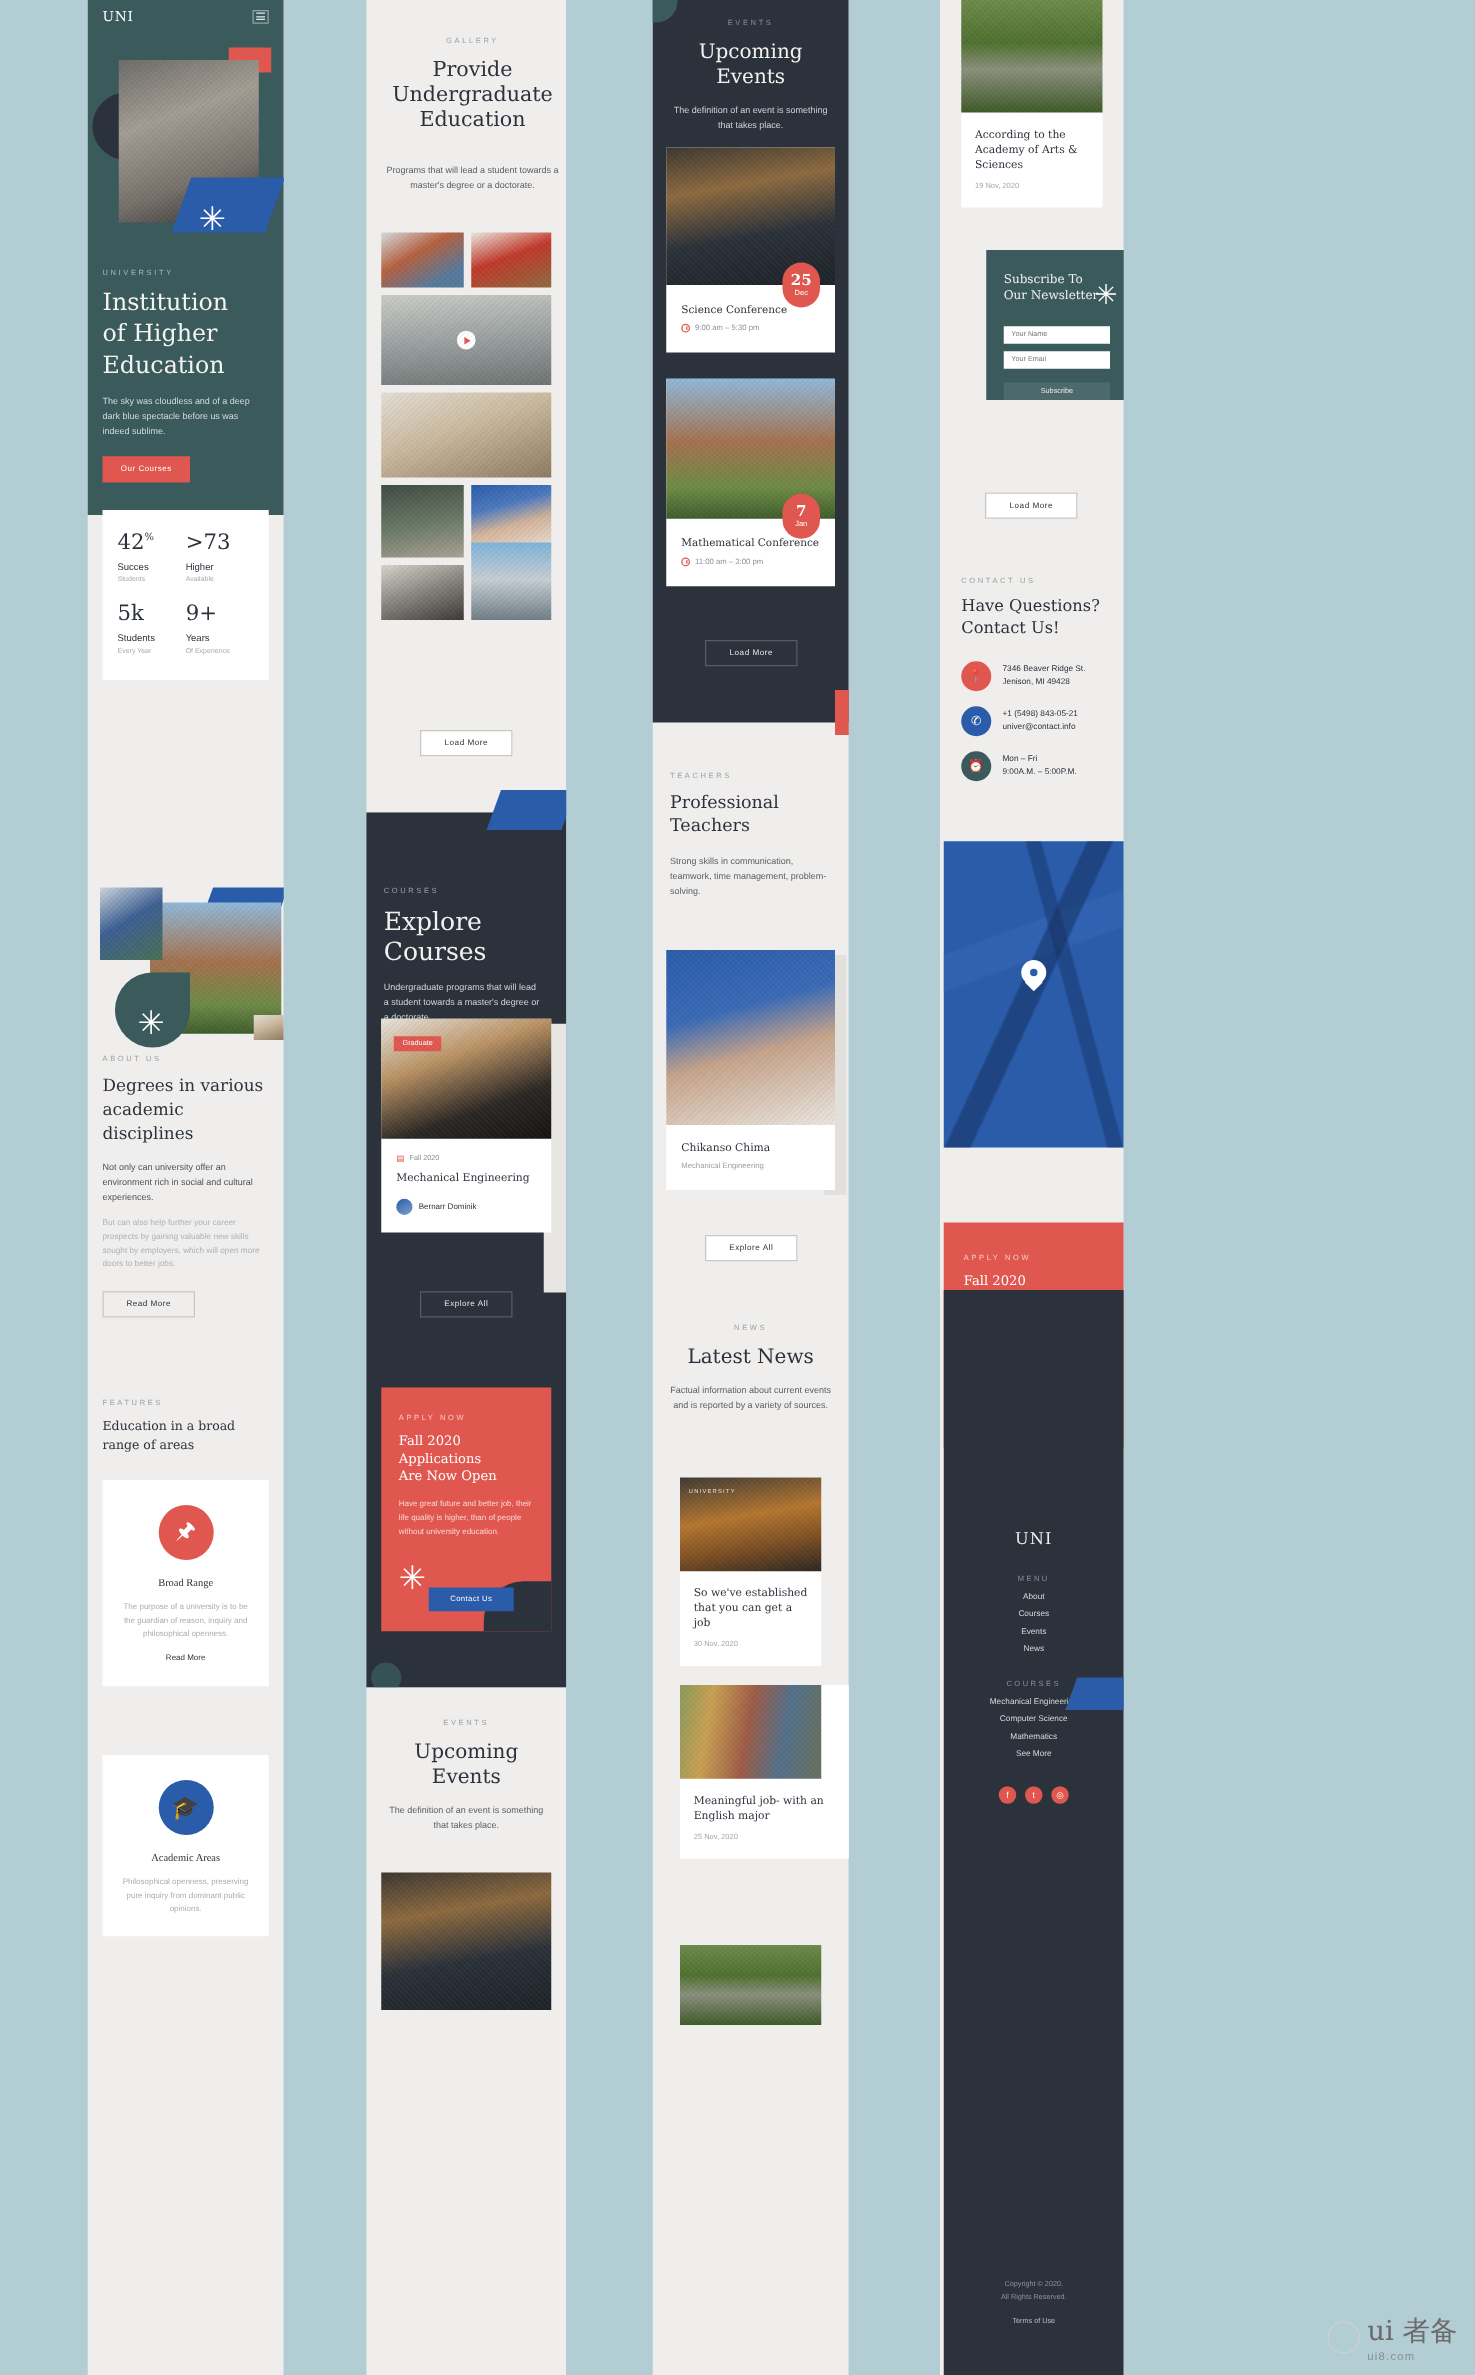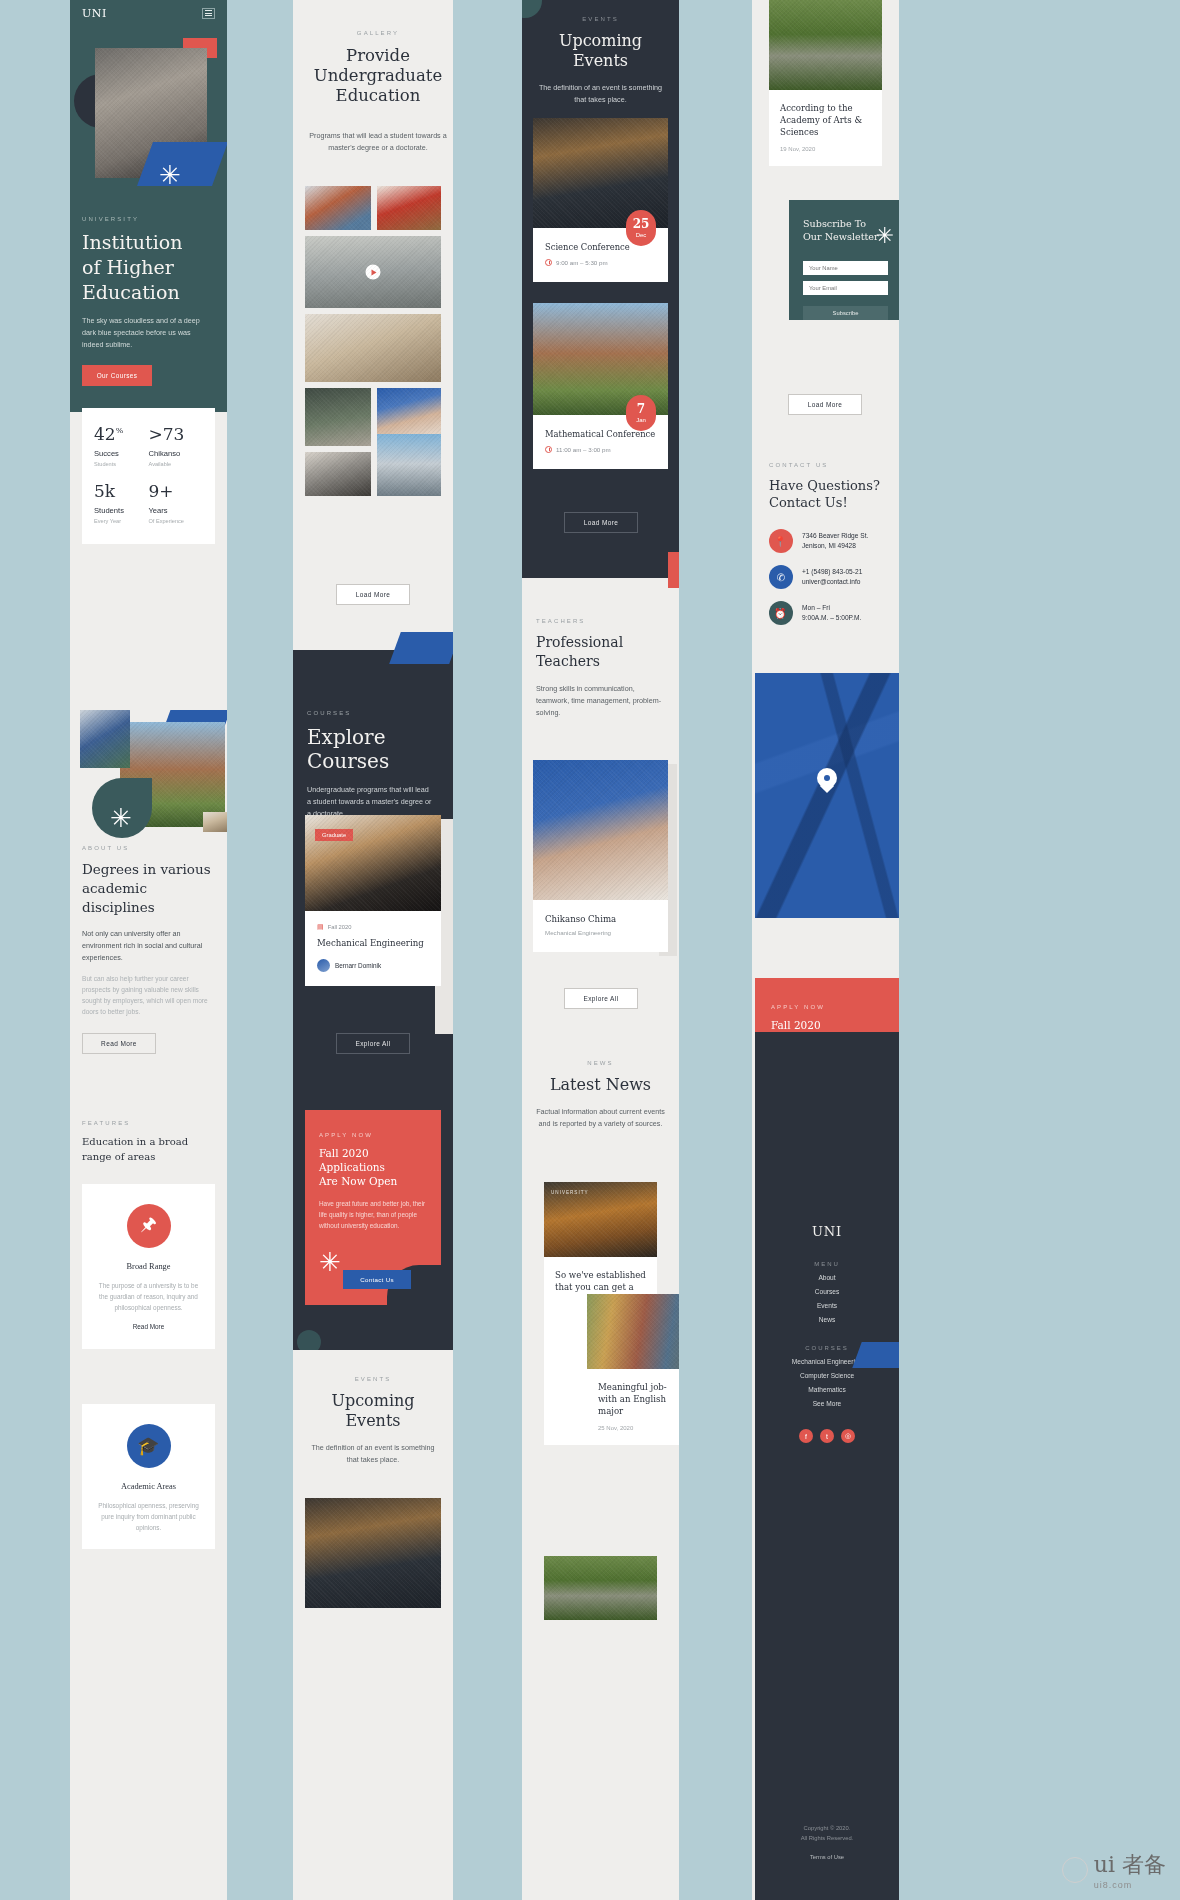--- a/index.html
+++ b/index.html
@@ -232,21 +232,21 @@
 
   <div class="stat-card" style="position:absolute;top:408px;left:0;right:0;width:133px;margin:0 12px;">
     <div class="stat-grid">
       <div>
         <div class="stat-num serif"><span>42</span><sup>%</sup></div>
         <div class="stat-lbl">Succes</div>
         <div class="stat-sub">Students</div>
       </div>
       <div>
         <div class="stat-num serif"><span>&gt;73</span></div>
-        <div class="stat-lbl">Chikanso</div>
+        <div class="stat-lbl">Higher</div>
         <div class="stat-sub">Available</div>
       </div>
       <div>
         <div class="stat-num serif"><span>5k</span></div>
         <div class="stat-lbl">Students</div>
         <div class="stat-sub">Every Year</div>
       </div>
       <div>
         <div class="stat-num serif"><span>9+</span></div>
         <div class="stat-lbl">Years</div>
@@ -458,21 +458,21 @@
   <div class="news-card" style="position:absolute;top:1182px;left:22px;width:113px;">
     <div class="photo ph-autumn grain" style="width:113px;height:75px;position:relative;">
       <div style="position:absolute;left:7px;top:8px;font-size:4.6px;color:#e7e3dc;letter-spacing:1px;">UNIVERSITY</div>
     </div>
     <div style="padding:12px 11px 14px;">
       <div class="news-title serif">So we've established that you can get a job</div>
       <div class="news-date">30 Nov, 2020</div>
     </div>
   </div>
 
-  <div class="news-card" style="position:absolute;top:1294px;left:22px;width:136px;padding-left:43px;">
+  <div class="news-card" style="position:absolute;top:1348px;left:22px;width:136px;">
     <div class="photo ph-shelf grain" style="width:113px;height:75px;"></div>
     <div style="padding:12px 11px 14px;">
       <div class="news-title serif">Meaningful job- with an English major</div>
       <div class="news-date">25 Nov, 2020</div>
     </div>
   </div>
 
   <div class="photo ph-bench grain" style="position:absolute;top:1556px;left:22px;width:113px;height:64px;"></div>
 </div>
 

